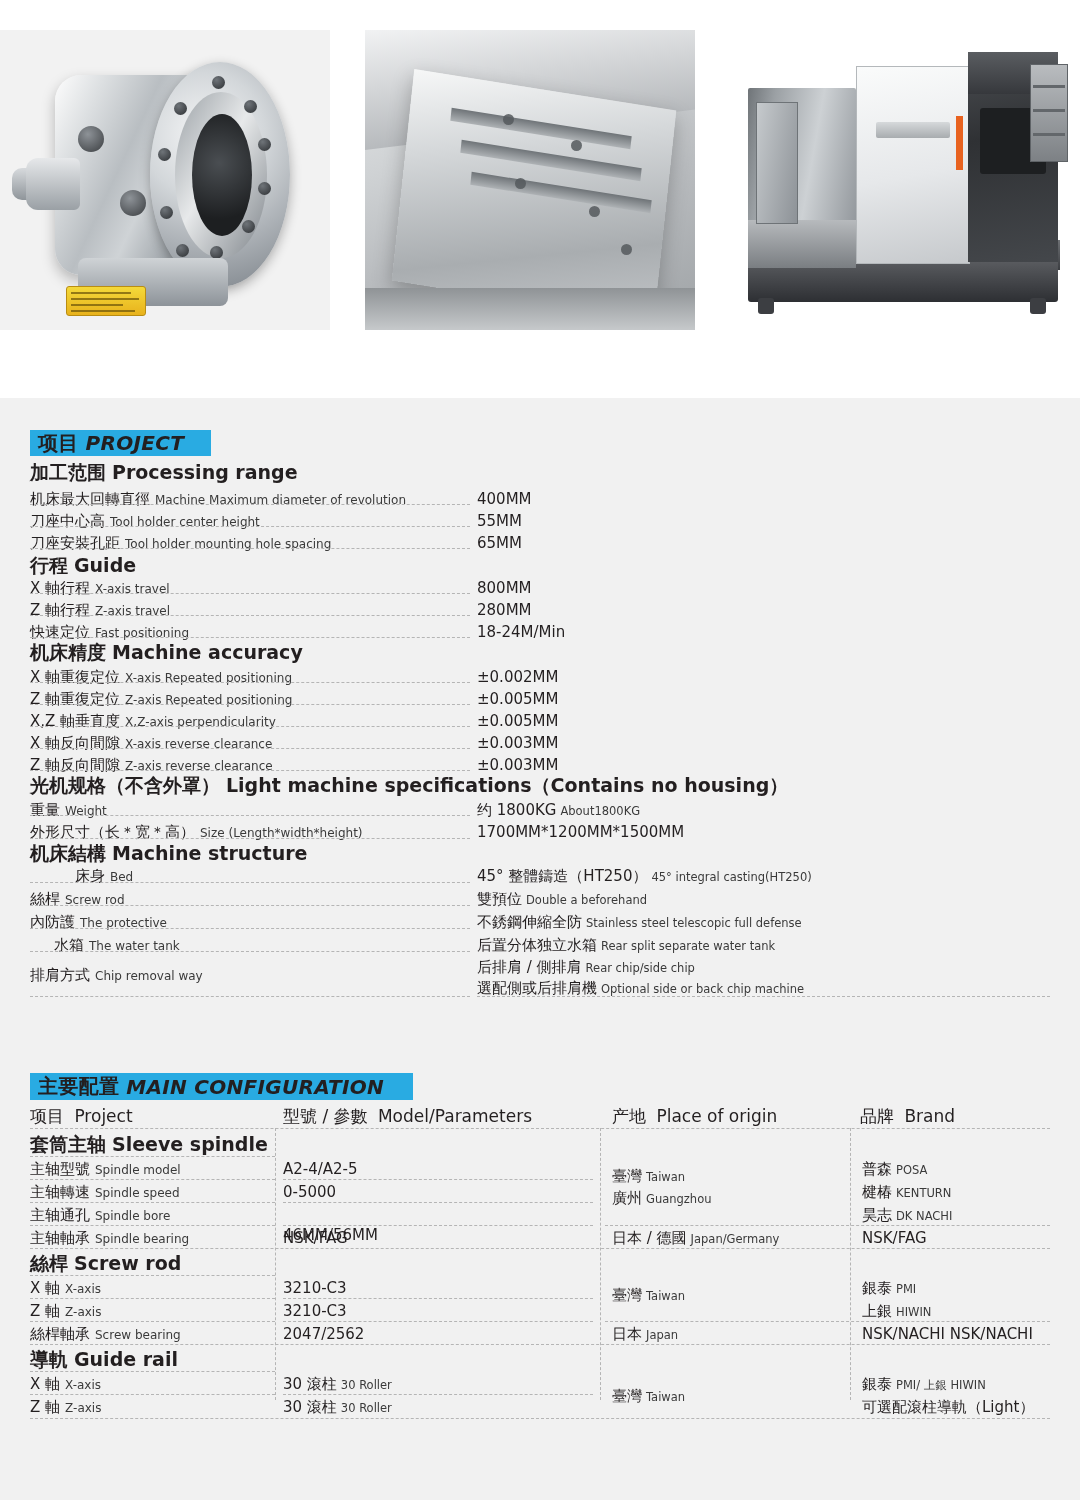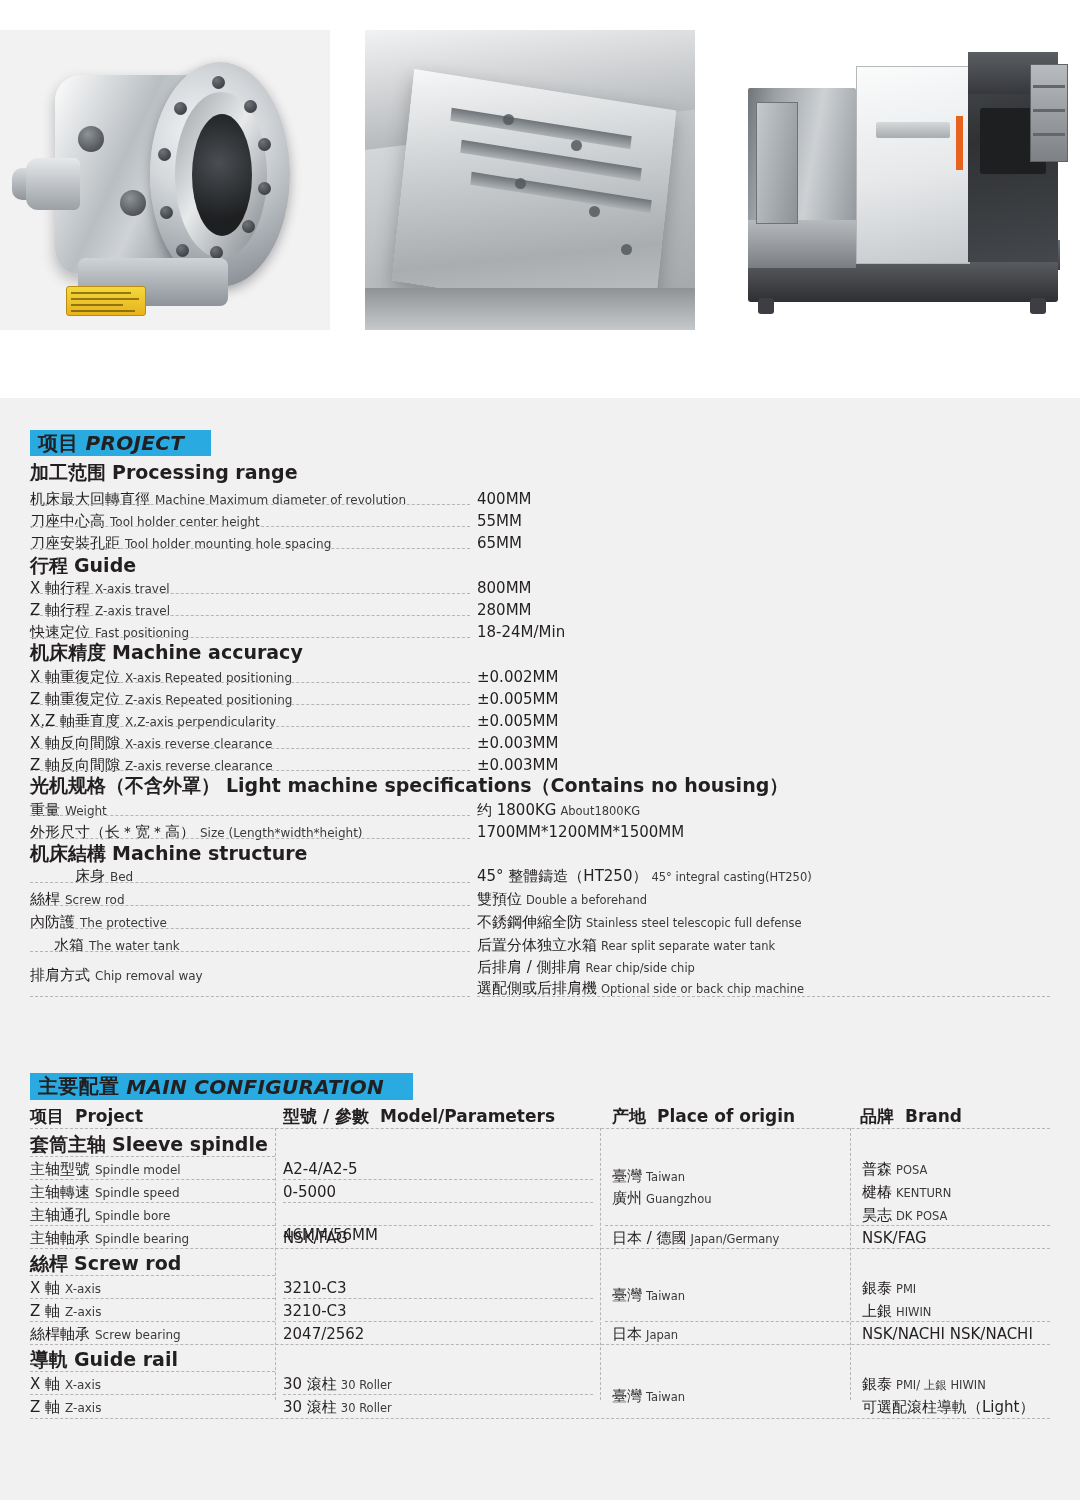--- a/index.html
+++ b/index.html
@@ -98,21 +98,21 @@
   .row{position:absolute;display:flex;align-items:baseline;}
   .lbl-cn{font-size:15px;}
   .lbl-en{font-size:12px;margin-left:5px;color:#3a3a3a;}
   .val{font-size:15px;}
   .val-sm{font-size:11.5px;margin-left:4px;color:#3a3a3a;}
 
   .dash{position:absolute;border-top:1px dashed #b5b5b5;height:0;}
   .vline{position:absolute;border-left:1px dashed #b5b5b5;width:0;}
 
   
-  .mc-head{position:absolute;font-weight:bold;font-size:17px;}
+  .mc-head{position:absolute;font-weight:normal;font-size:17px;}
   .mc-head .en{margin-left:5px;}
 </style>
 </head>
 <body>
 
 <div class="photos">
 
   <div class="photo p1">
     <div class="sp-wrap">
       <div class="sp-body"></div>
@@ -476,21 +476,21 @@
 
   <div class="row" style="left:30px;top:808px;">
     <span class="lbl-cn">主轴通孔</span>
     <span class="lbl-en">Spindle bore</span>
   </div>
   <div class="row" style="left:283px;top:804px;margin-top:24px;">
     <span class="val">46MM/56MM</span>
   </div>
   <div class="row" style="left:862px;top:808px;">
     <span class="val">昊志</span>
-    <span class="val-sm">DK POSA</span>
+    <span class="val-sm">DK NACHI</span>
   </div>
   <div class="dash" style="left:30px;top:827px;width:245px;"></div>
   <div class="dash" style="left:283px;top:827px;width:310px;"></div>
   <div class="dash" style="left:605px;top:827px;width:445px;"></div>
 
   <div class="row" style="left:30px;top:831px;">
     <span class="lbl-cn">主轴軸承</span>
     <span class="lbl-en">Spindle bearing</span>
   </div>
   <div class="row" style="left:283px;top:831px;">

